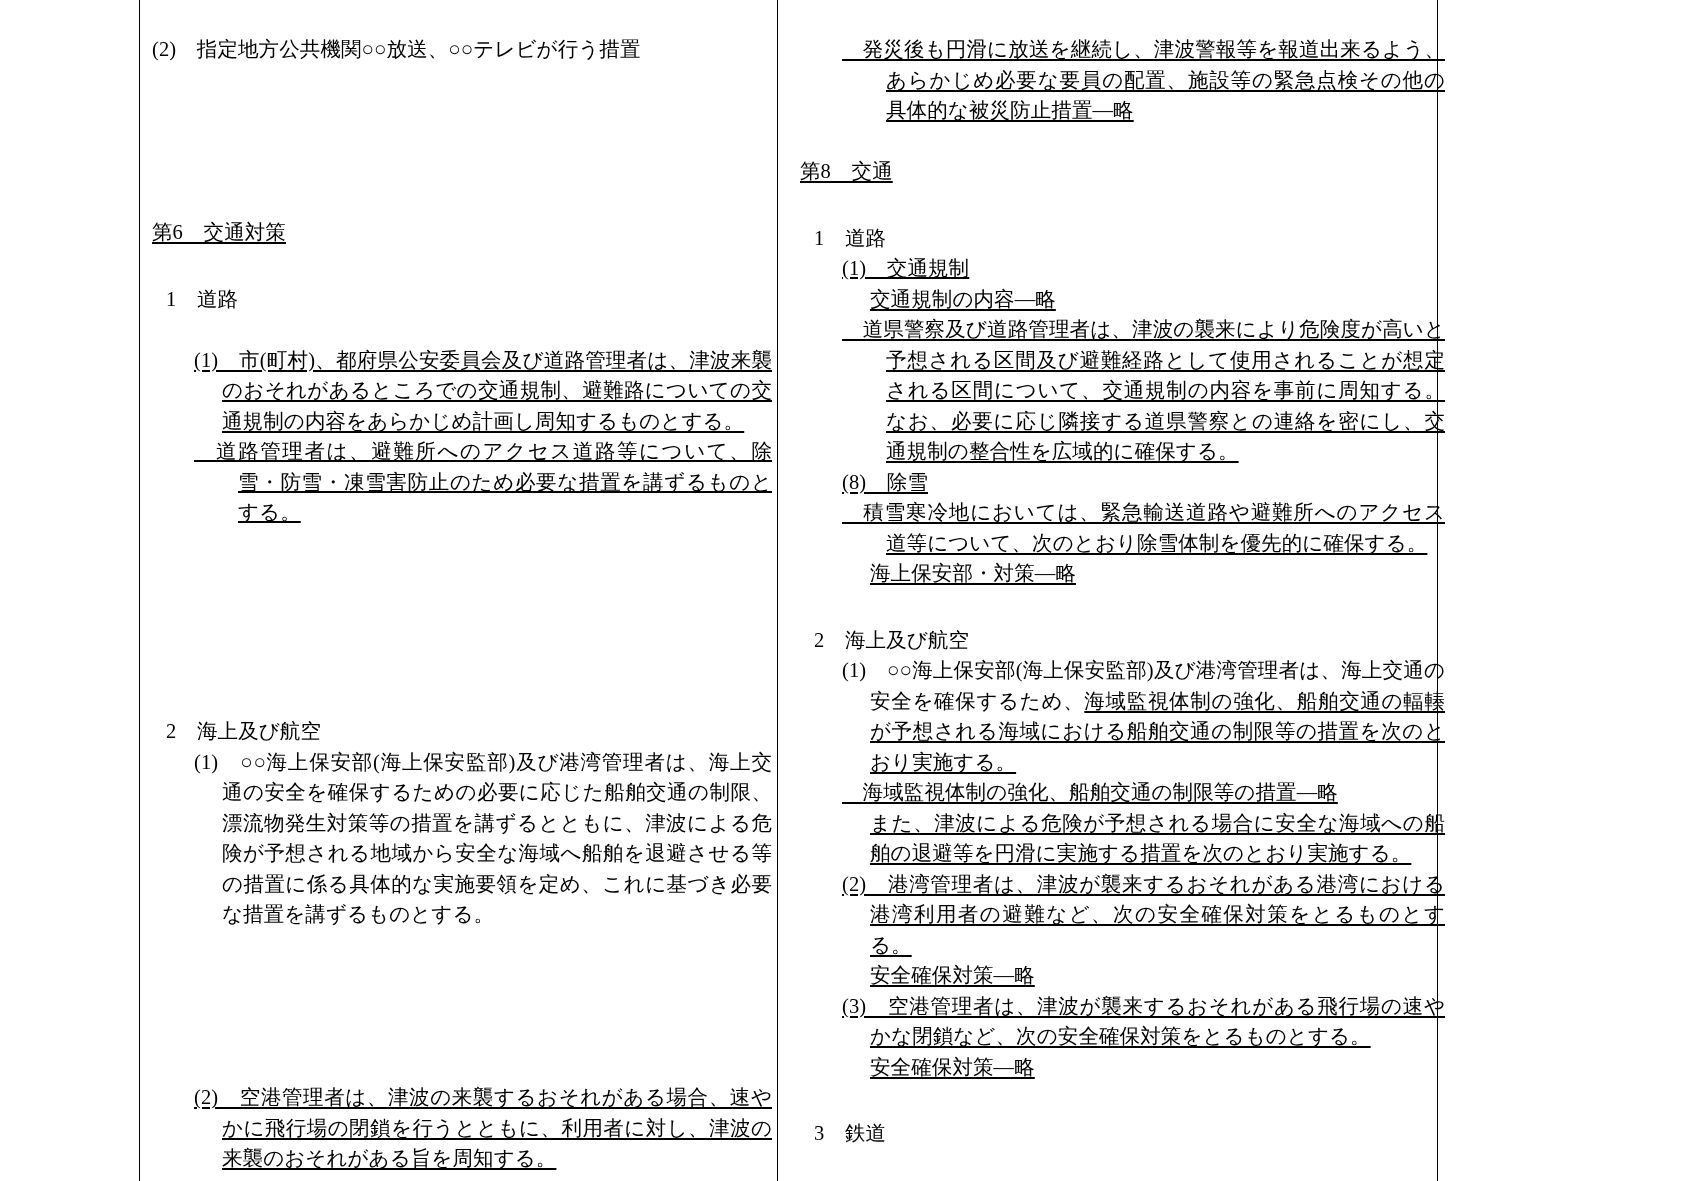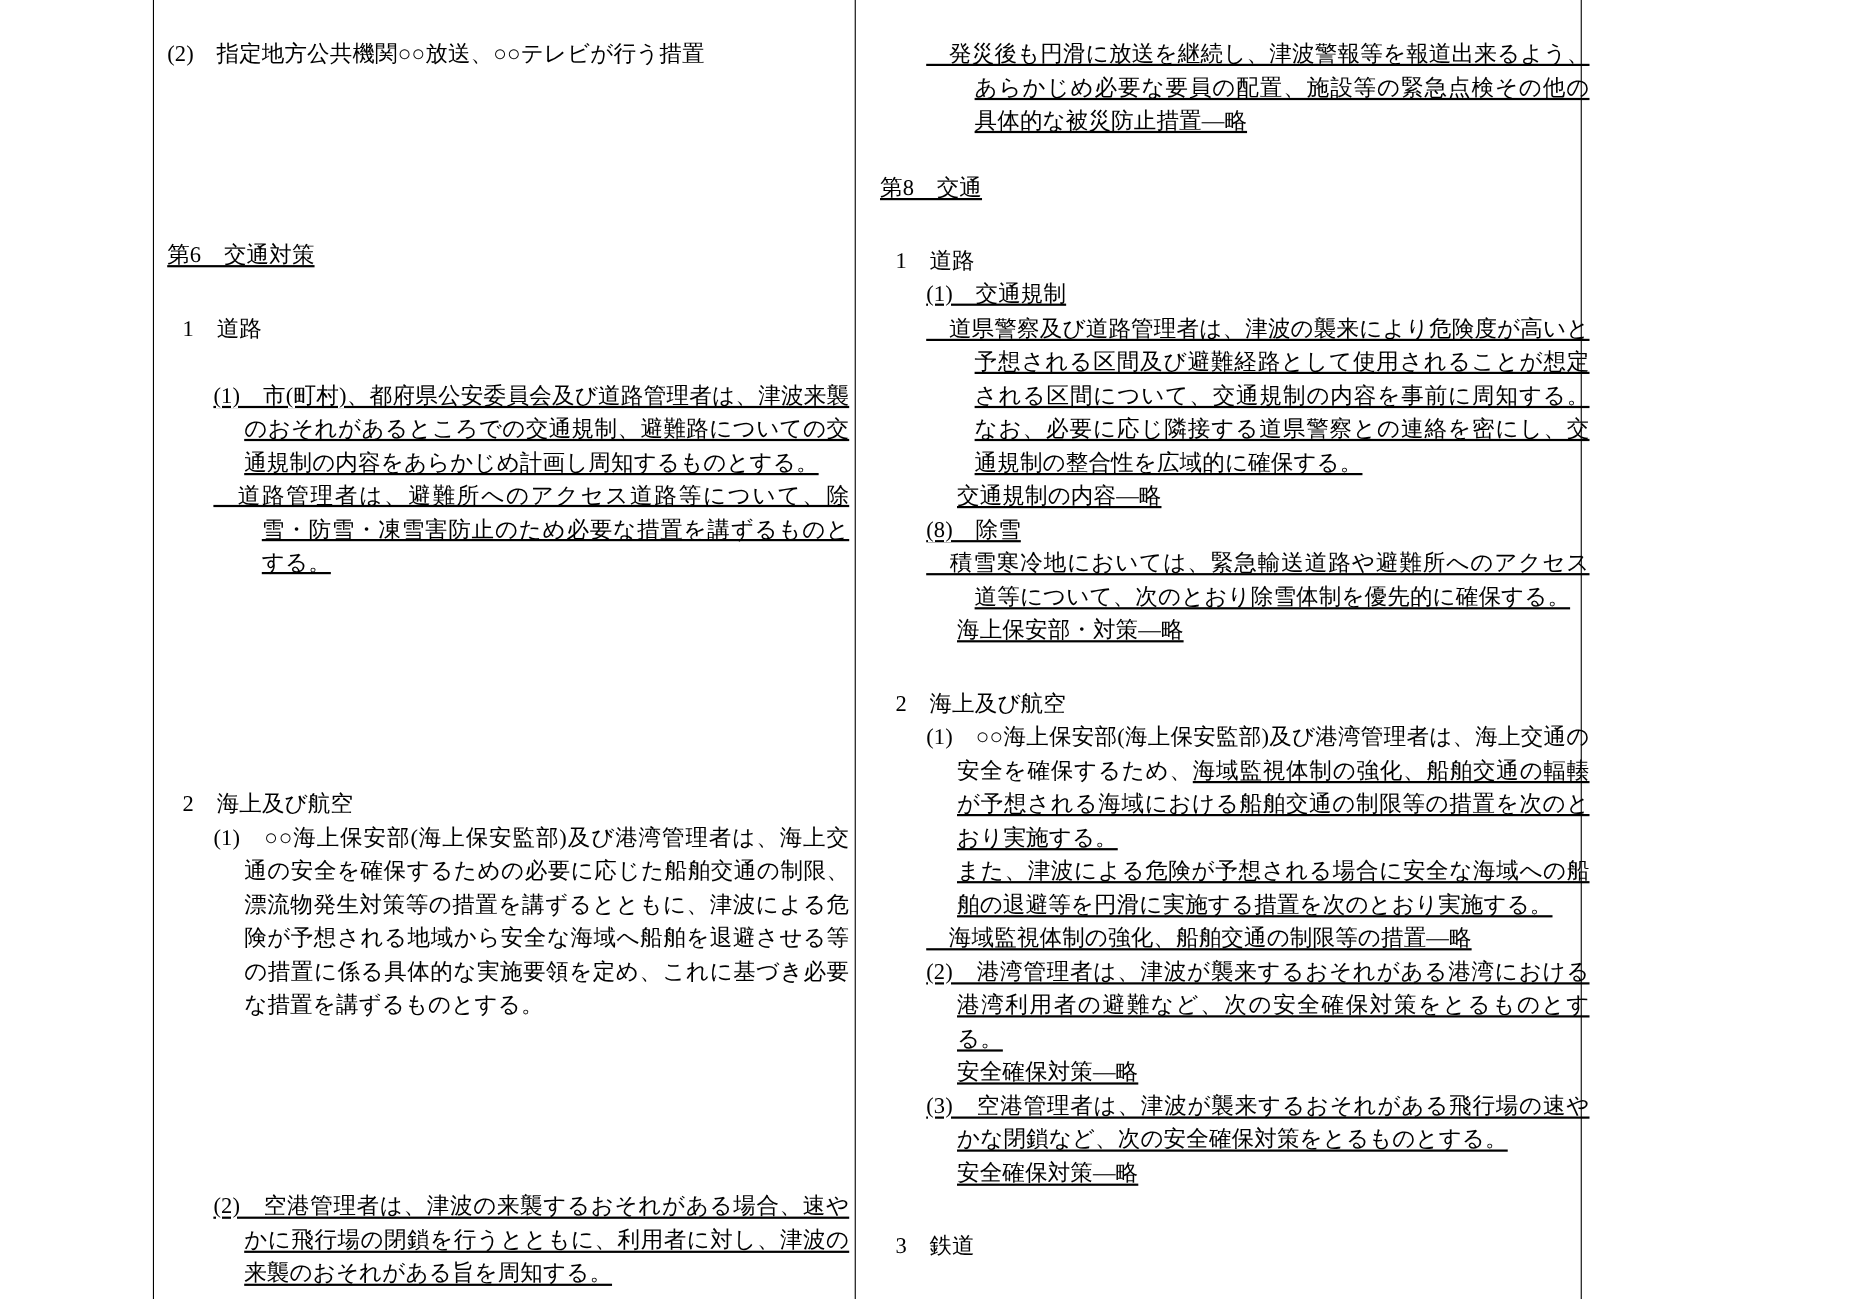--- a/index.html
+++ b/index.html
@@ -111,32 +111,32 @@
   <div class="col col-right">
 
 
     <div class="wrap hang-3 u just">　発災後も円滑に放送を継続し、津波警報等を報道出来るよう、あらかじめ必要な要員の配置、施設等の緊急点検その他の具体的な被災防止措置―略</div>
 
     <div class="blank"></div>
 
     <div class="wrap i0 u">第8　交通</div>
     <div class="wrap i1">1　道路</div>
     <div class="wrap i3">(1)　交通規制</div>
+    <div class="wrap i5 u">交通規制の内容―略</div>
     <div class="wrap hang-3 u just">　道県警察及び道路管理者は、津波の襲来により危険度が高いと予想される区間及び避難経路として使用されることが想定される区間について、交通規制の内容を事前に周知する。なお、必要に応じ隣接する道県警察との連絡を密にし、交通規制の整合性を広域的に確保する。</div>
-    <div class="wrap i5 u">交通規制の内容―略</div>
     <div class="wrap i3 u">(8)　除雪</div>
     <div class="wrap hang-3 u just">　積雪寒冷地においては、緊急輸送道路や避難所へのアクセス道等について、次のとおり除雪体制を優先的に確保する。</div>
     <div class="wrap i5 u">海上保安部・対策―略</div>
 
     <div class="wrap i1">2　海上及び航空</div>
 
     <div class="wrap hang-2 just"><span>(1)　○○海上保安部(海上保安監部)及び港湾管理者は、海上交通の安全を確保するため、</span><span class="u">海域監視体制の強化、船舶交通の輻輳が予想される海域における船舶交通の制限等の措置を次のとおり実施する。</span></div>
 
+    <div class="wrap hang-3 u just">　海域監視体制の強化、船舶交通の制限等の措置―略</div>
     <div class="wrap i5 u just">また、津波による危険が予想される場合に安全な海域への船舶の退避等を円滑に実施する措置を次のとおり実施する。</div>
-    <div class="wrap hang-3 u just">　海域監視体制の強化、船舶交通の制限等の措置―略</div>
     <div class="wrap hang-2 u just">(2)　港湾管理者は、津波が襲来するおそれがある港湾における港湾利用者の避難など、次の安全確保対策をとるものとする。</div>
     <div class="wrap i5 u">安全確保対策―略</div>
     <div class="wrap hang-2 u just">(3)　空港管理者は、津波が襲来するおそれがある飛行場の速やかな閉鎖など、次の安全確保対策をとるものとする。</div>
     <div class="wrap i5 u">安全確保対策―略</div>
     <div class="wrap i1">3　鉄道</div>
 
   </div>
 
 </div>
 

